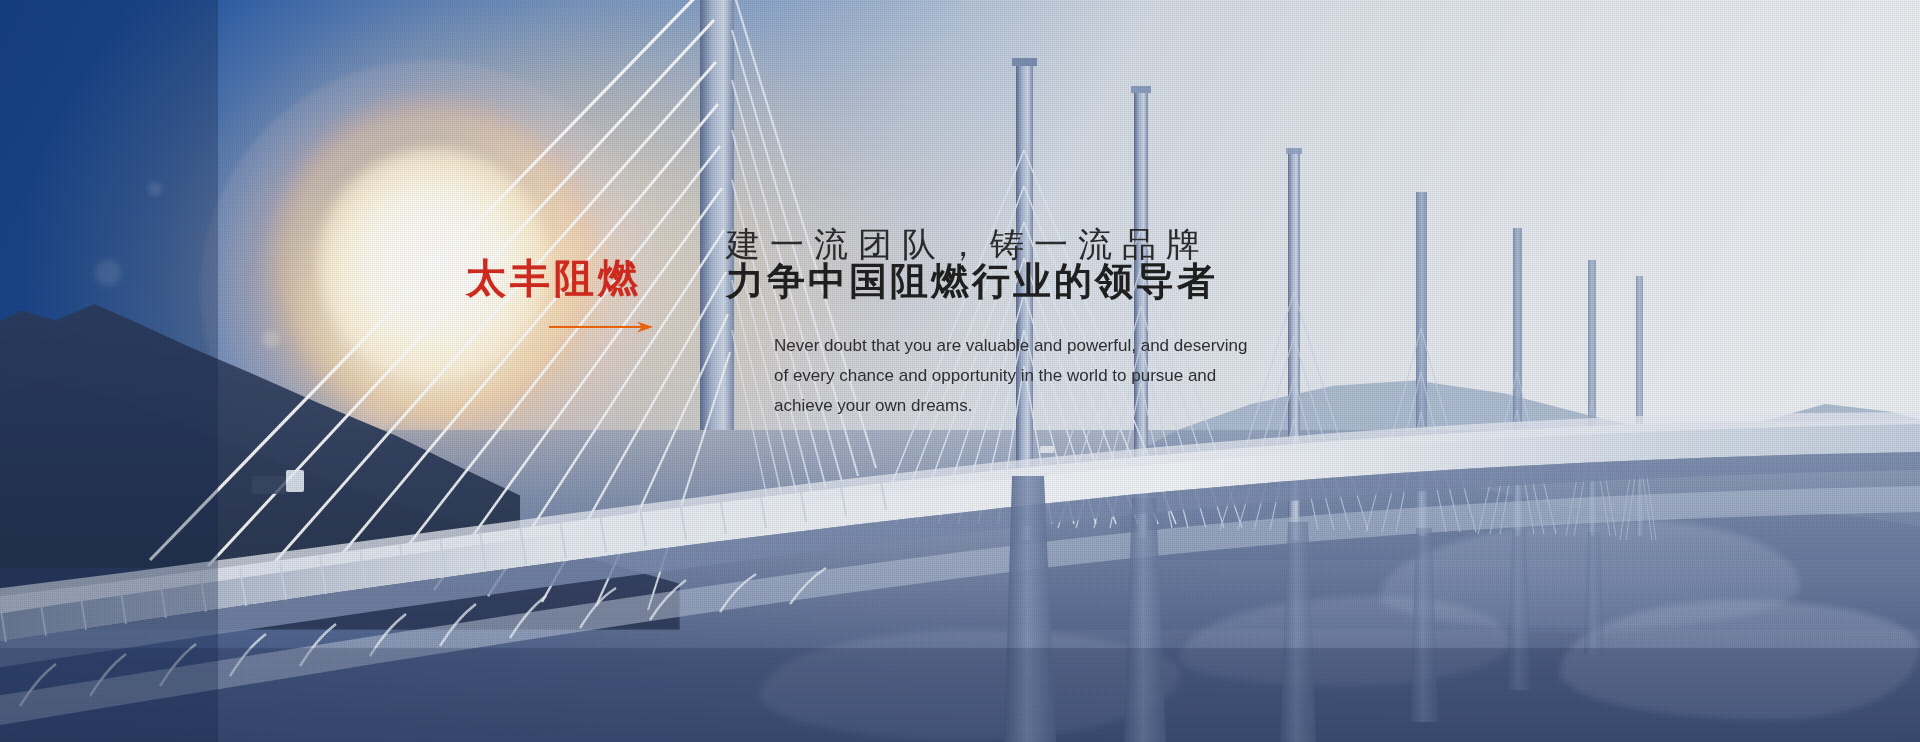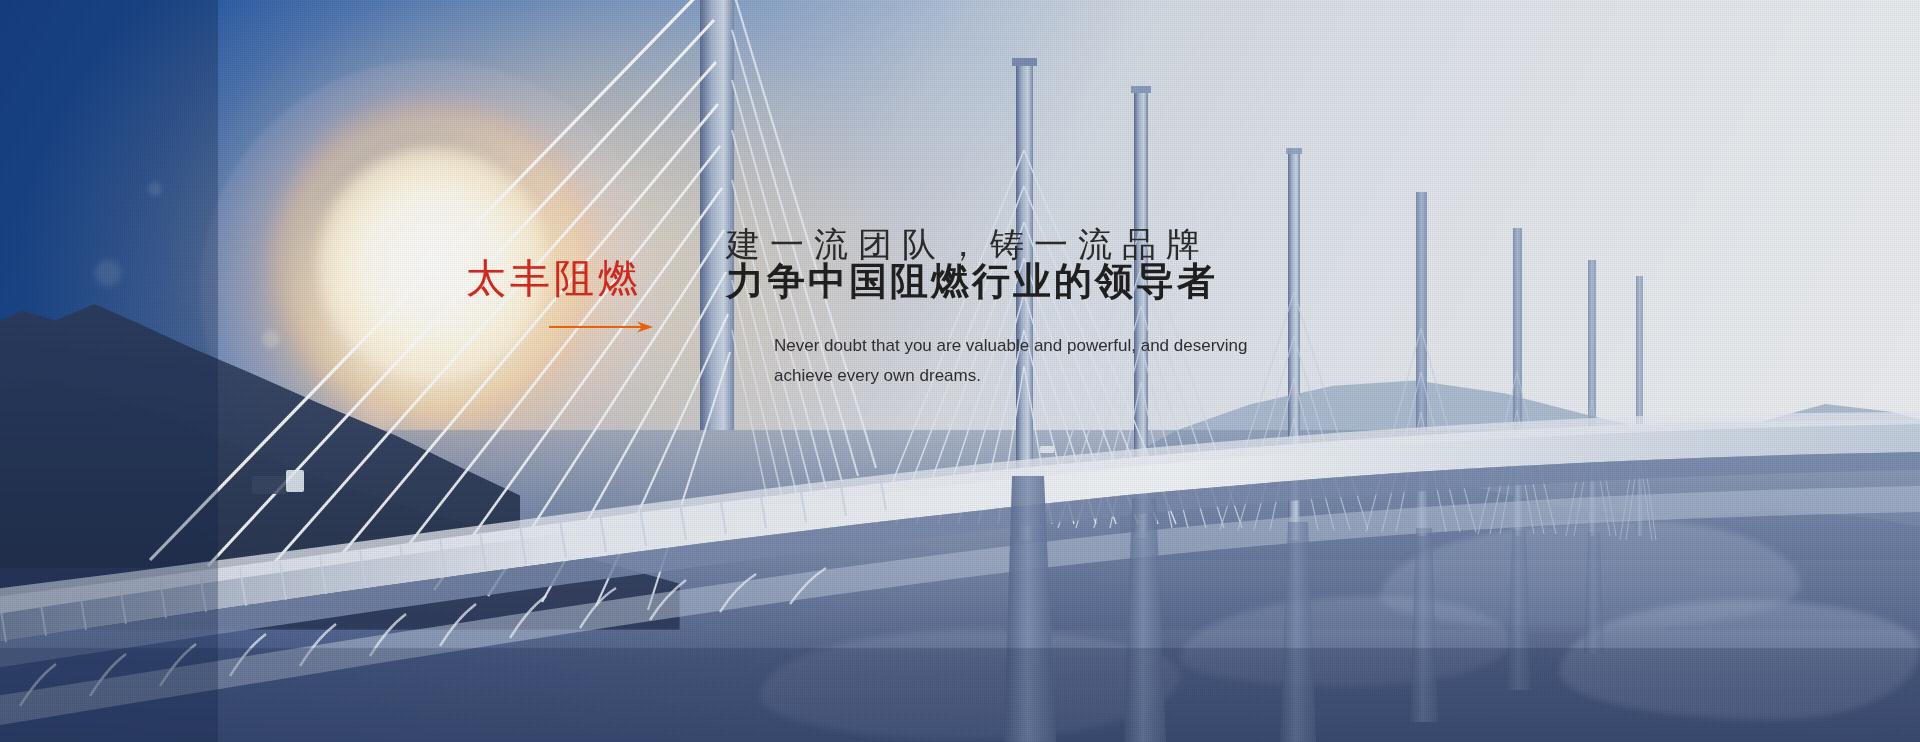--- a/index.html
+++ b/index.html
@@ -133,21 +133,21 @@
 
   
   .content{
     position:absolute;left:0;top:0;width:100%;height:100%;
   }
   .logo-wrap{
     position:absolute;left:466px;top:258px;width:200px;
   }
   .logo-text{
     font-family:"DejaVu Sans","Liberation Sans",sans-serif;
-    font-weight:normal;
+    font-weight:bold;
     font-size:40px;
     letter-spacing:4px;
     color:#cc2a1e;
     line-height:1;
     white-space:nowrap;
     text-shadow:0 0 1px rgba(204,42,30,.4);
   }
   .logo-arrow{
     position:absolute;left:83px;top:62px;width:110px;height:14px;
   }
@@ -390,17 +390,18 @@
         <line x1="0" y1="7" x2="98" y2="7" stroke="#e8620c" stroke-width="2.2"></line>
         <path d="M88 1.5 L104 7 L88 12.5 L93 7 Z" fill="#e8620c"></path>
       </svg>
     </div>
 
     <div class="headline-1">建一流团队，铸一流品牌</div>
     <div class="headline-2">力争中国阻燃行业的领导者</div>
 
     <div class="subcopy">
       <div>Never doubt that you are valuable and powerful, and deserving</div>
-      <div>achieve every own dreams.</div>
+      <div> of every chance and opportunity in the world to pursue and</div>
+      <div>achieve your own dreams.</div>
     </div>
 
   </div>
 </div>
 
 </body></html>

